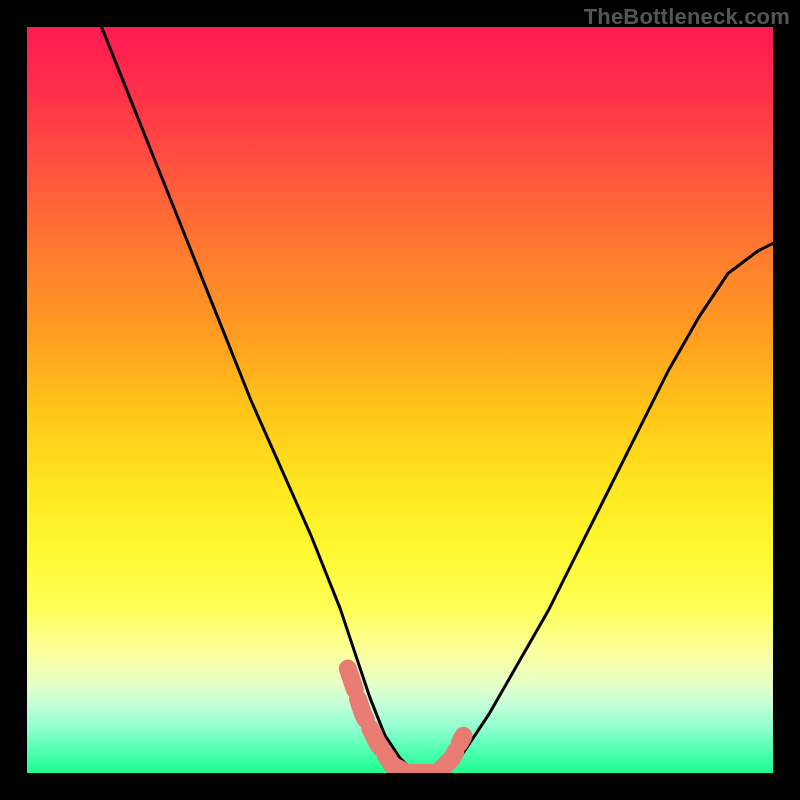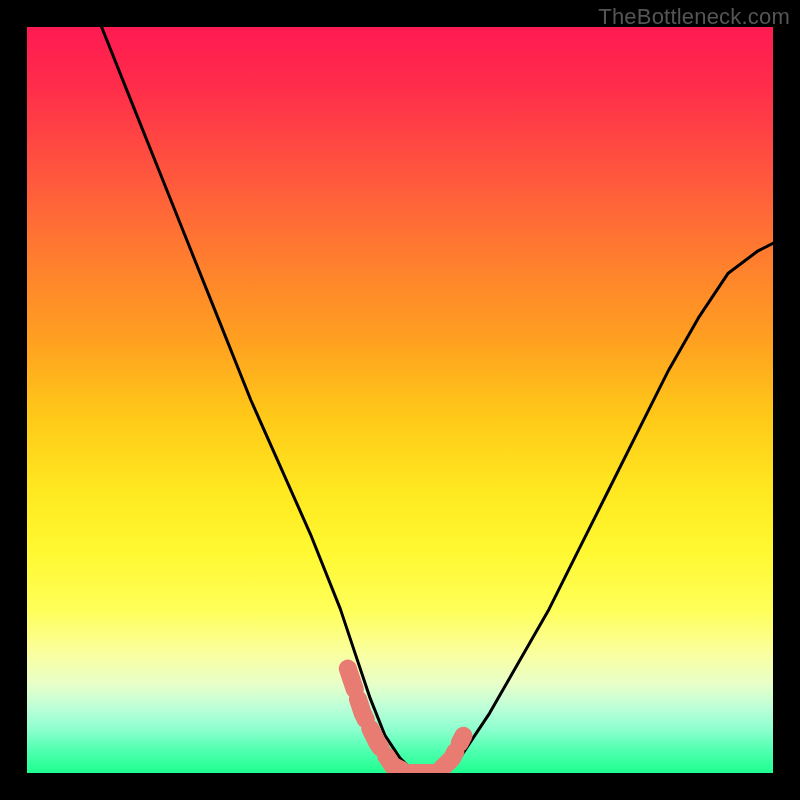--- a/index.html
+++ b/index.html
@@ -57,21 +57,21 @@
     left: 0;
     width: 100%;
     height: 100%;
   }
   .watermark {
     position: absolute;
     top: 4px;
     right: 10px;
     color: #555;
     font-size: 22px;
-    font-weight: 400;
+    font-weight: 700;
     letter-spacing: 0.2px;
     margin-left: 41px;
   }
 </style>
 </head>
 <body>
 
 <div class="frame">
   <div class="plot-area">
     <div class="gradient"></div>

